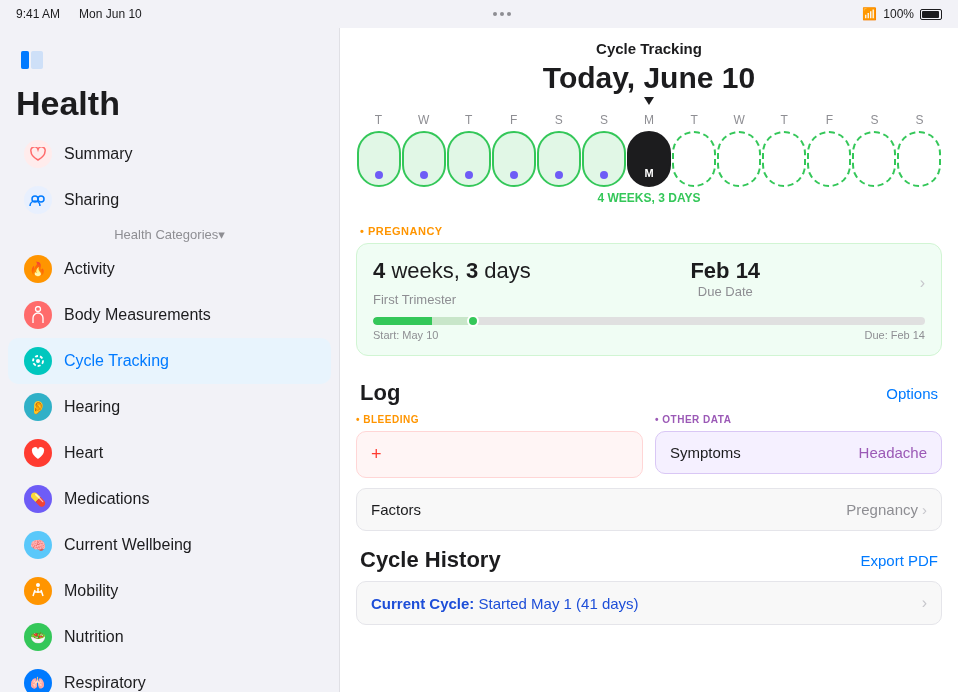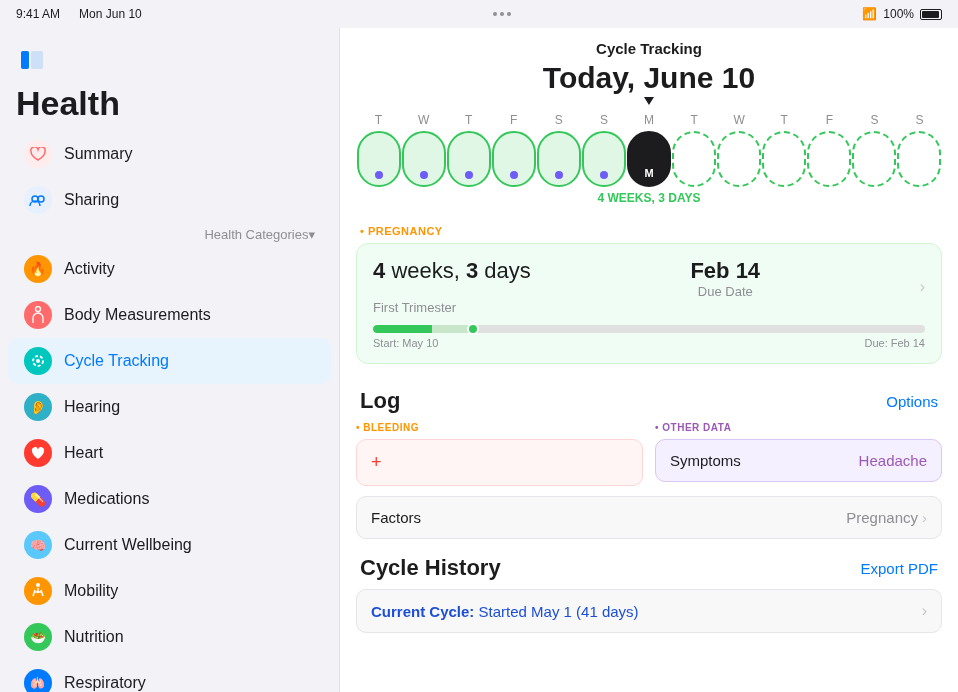--- a/index.html
+++ b/index.html
@@ -82,21 +82,21 @@
       font-size: 16px;
       color: #1c1c1e;
     }
     .sidebar-nav-item.active .nav-label {
       color: #007aff;
       font-weight: 500;
     }
     .sidebar-section-header {
       display: flex;
       align-items: center;
-      justify-content: flex-end;
+      justify-content: center;
       padding: 4px 24px;
       font-size: 13px;
       color: #8e8e93;
       font-weight: 400;
     }
     .icon-circle {
       width: 28px; height: 28px;
       border-radius: 50%;
       display: flex; align-items: center; justify-content: center;
       font-size: 14px;
@@ -219,21 +219,21 @@
     }
     .pregnancy-weeks {
       font-size: 22px;
       font-weight: 300;
       color: #1c1c1e;
     }
     .pregnancy-weeks strong { font-weight: 700; }
     .pregnancy-trimester {
       font-size: 13px;
       color: #8e8e93;
-      margin-top: 16px;
+      margin-top: 8px;
     }
     .pregnancy-due {
       text-align: center;
     }
     .pregnancy-due-date {
       font-size: 22px;
       font-weight: 700;
       color: #1c1c1e;
     }
     .pregnancy-due-label {

